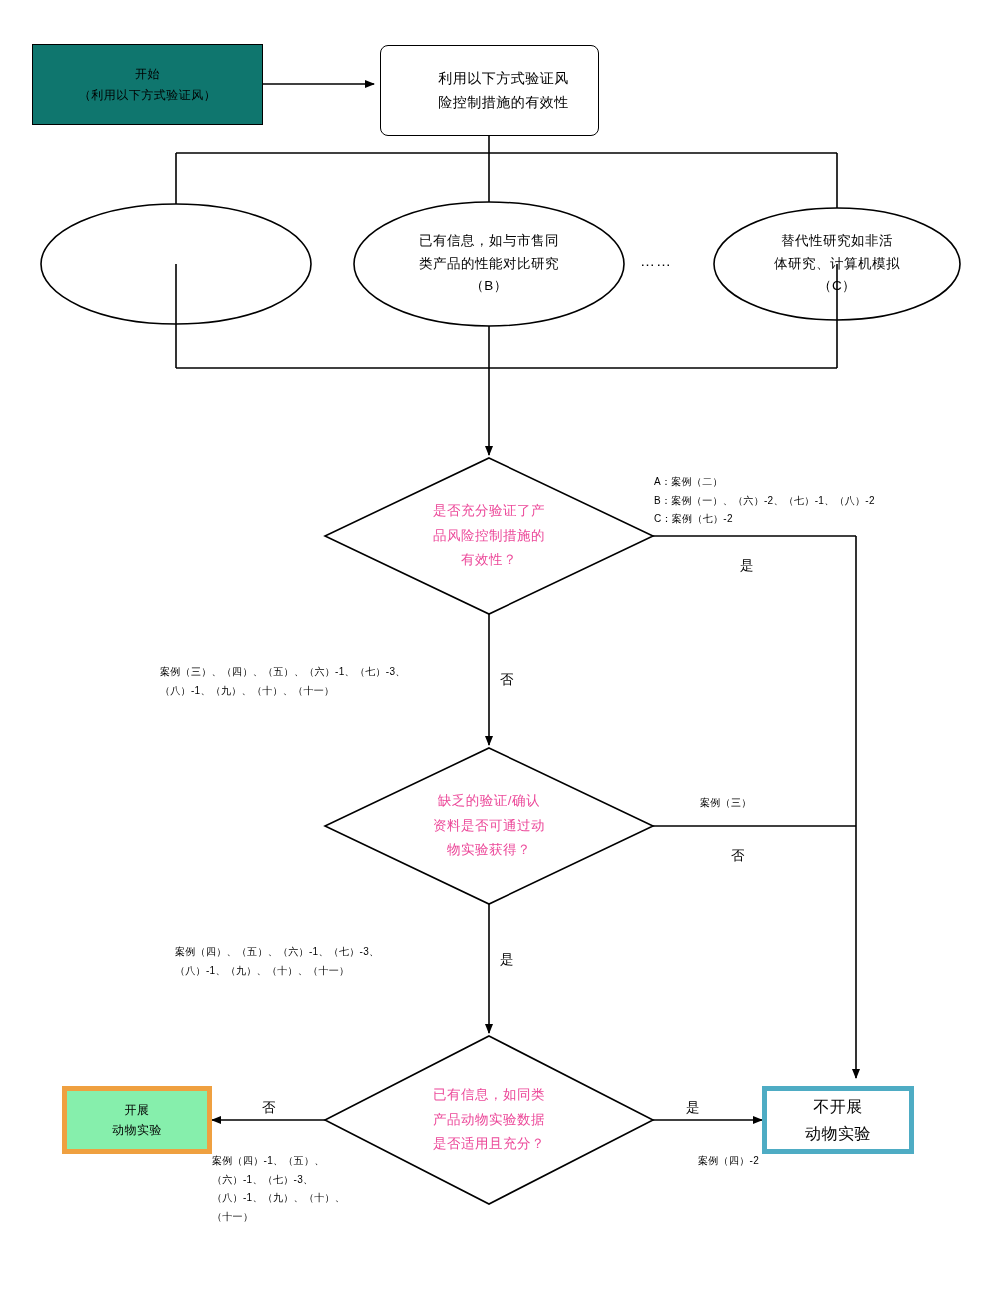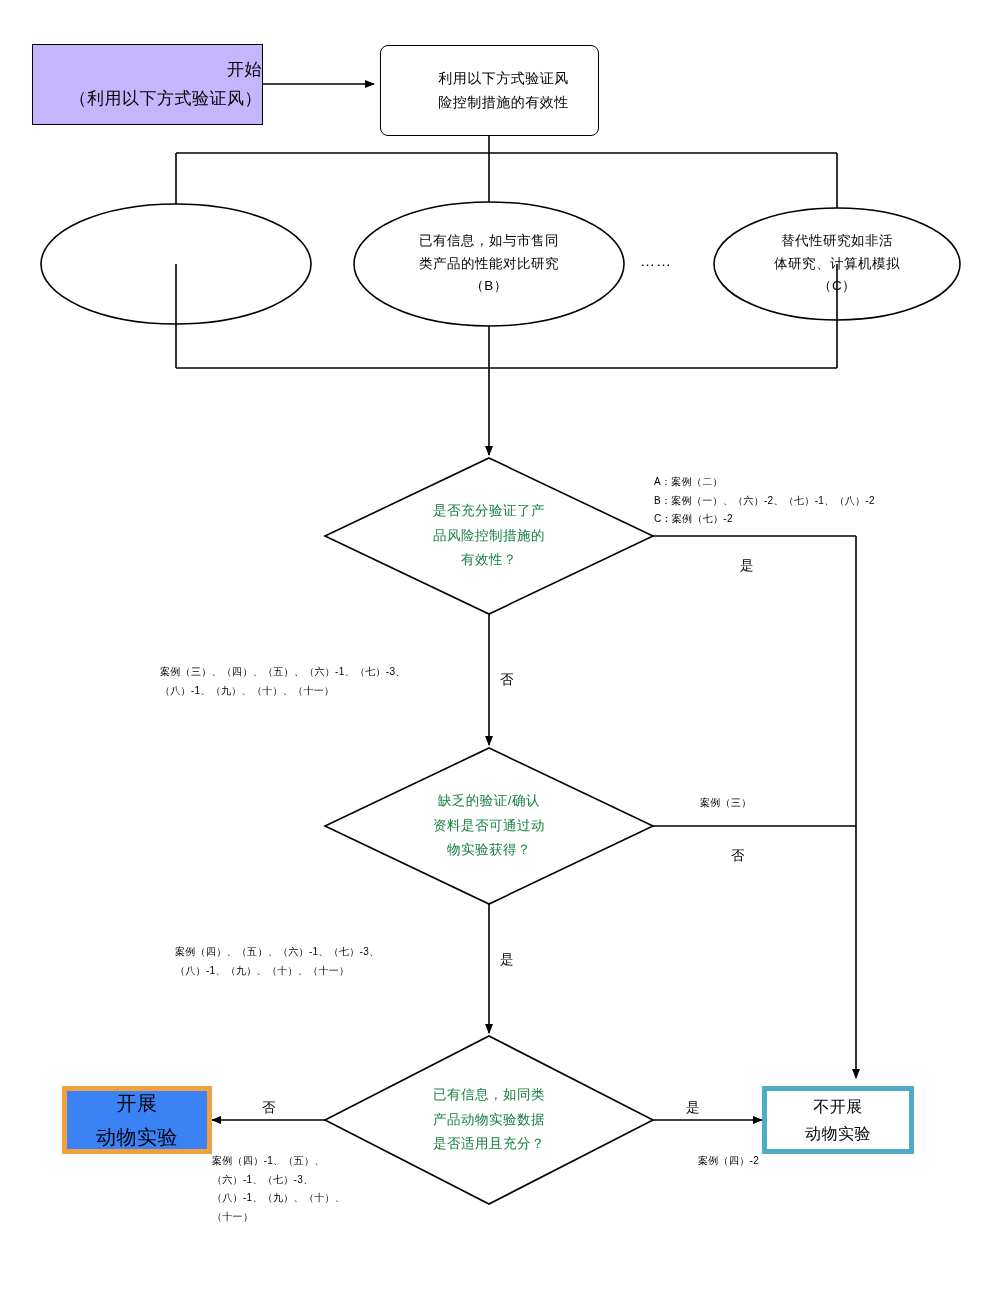--- a/index.html
+++ b/index.html
@@ -32,35 +32,34 @@
     flex-direction: column;
     align-items: center;
     justify-content: center;
     text-align: center;
     color: #000000;
     line-height: 1.55;
     letter-spacing: 0.5px;
   }
   .rect-box {
     border: 1.6px solid #000000;
-    background: #c4b5fd;
-    font-size: 17px;
-    align-items: flex-end;
+    background: #0f766e;
+    font-size: 12px;
   }
   .rounded-box {
     border: 1.6px solid #000000;
     border-radius: 8px;
     background: #ffffff;
     font-size: 14px;
     padding-left: 28px;
   }
   .thick-orange {
     border: 5px solid #efa040;
-    background: #3b82f6;
-    font-size: 20px;
+    background: #86efac;
+    font-size: 12px;
   }
   .thick-blue {
     border: 5px solid #4eacc4;
     background: #ffffff;
     font-size: 16px;
   }
   .ellipse-label {
     position: absolute;
     display: flex;
     flex-direction: column;
@@ -74,21 +73,21 @@
   }
   .diamond-label {
     position: absolute;
     display: flex;
     flex-direction: column;
     align-items: center;
     justify-content: center;
     text-align: center;
     font-size: 13.5px;
     line-height: 1.85;
-    color: #15803d;
+    color: #ec4899;
     letter-spacing: 0.5px;
   }
   .edge-label {
     position: absolute;
     font-size: 13.5px;
     color: #000000;
     white-space: nowrap;
     letter-spacing: 0.5px;
   }
   .ann {

